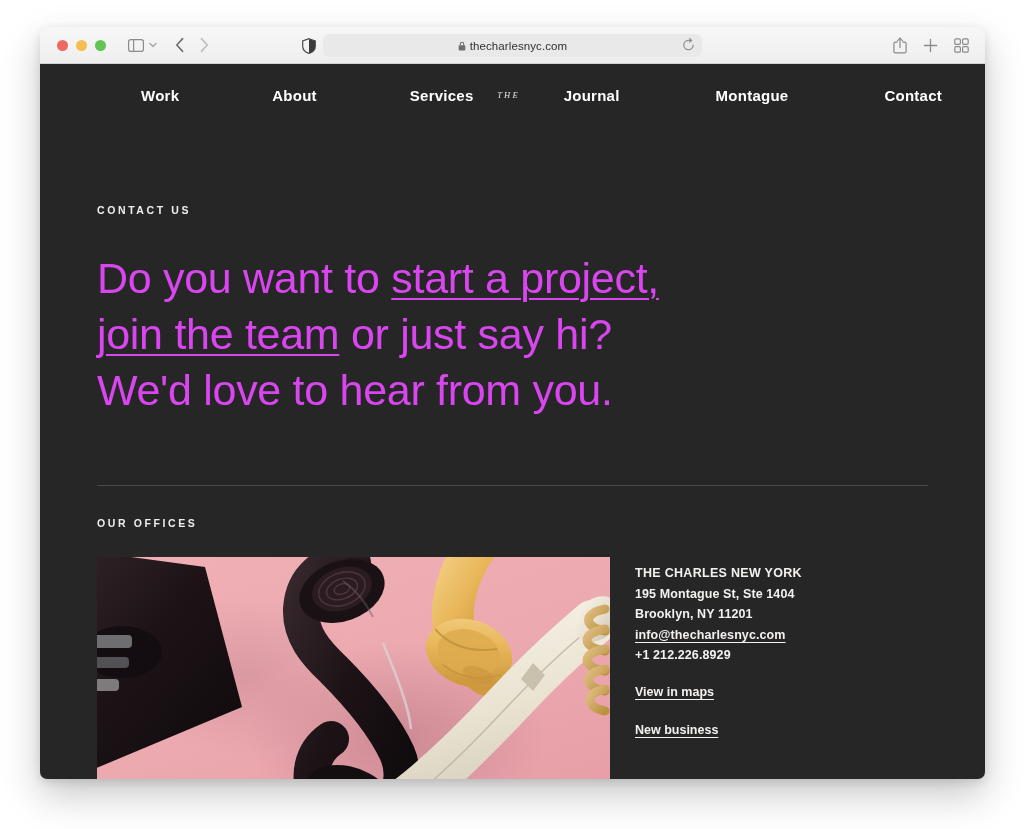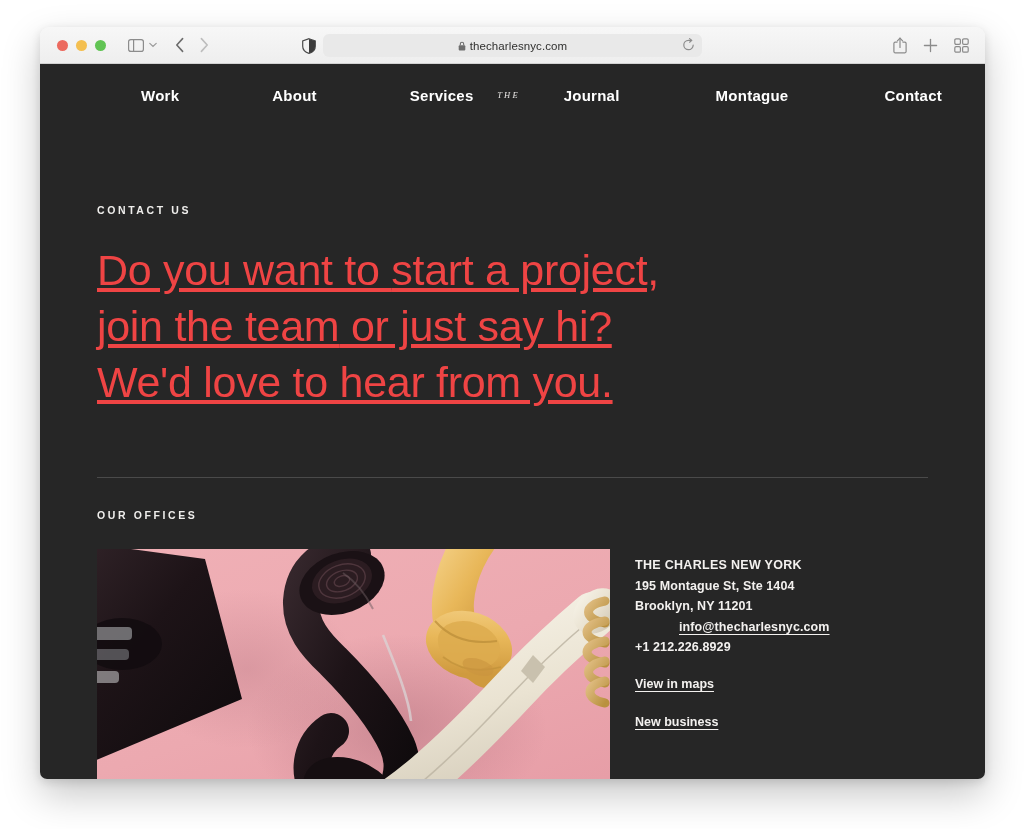--- a/index.html
+++ b/index.html
@@ -149,28 +149,27 @@
   
   #hero { padding: 78px 43px 0 57px; }
   .eyebrow {
     color: #efeeec;
     font-size: 10.5px;
     font-weight: bold;
     letter-spacing: 2.6px;
     text-transform: uppercase;
   }
   #hero-heading {
-    margin-top: 26px;
-    color: #ef4444;
+    margin-top: 34px;
+    color: #d946ef;
     font-size: 43px;
     line-height: 56px;
     font-weight: normal;
     letter-spacing: -0.3px;
     max-width: 780px;
-    text-decoration: underline;
   }
   #hero-heading .ul {
     text-decoration: underline;
     text-decoration-thickness: 2px;
     text-underline-offset: 5px;
     cursor: pointer;
   }
 
   #divider {
     margin: 67px 57px 0 57px;
@@ -212,21 +211,20 @@
     letter-spacing: 0.1px;
     white-space: nowrap;
   }
   .info-line.caps { letter-spacing: 0.3px; }
   a.info-link {
     color: #f3f1ef;
     text-decoration: underline;
     text-decoration-thickness: 1px;
     text-underline-offset: 2.5px;
     cursor: pointer;
-    margin-left: 44px;
   }
   .cta-link {
     display: inline-block;
     font-size: 12.5px;
     font-weight: bold;
     color: #f3f1ef;
     text-decoration: underline;
     text-decoration-thickness: 1px;
     text-underline-offset: 3px;
     cursor: pointer;

